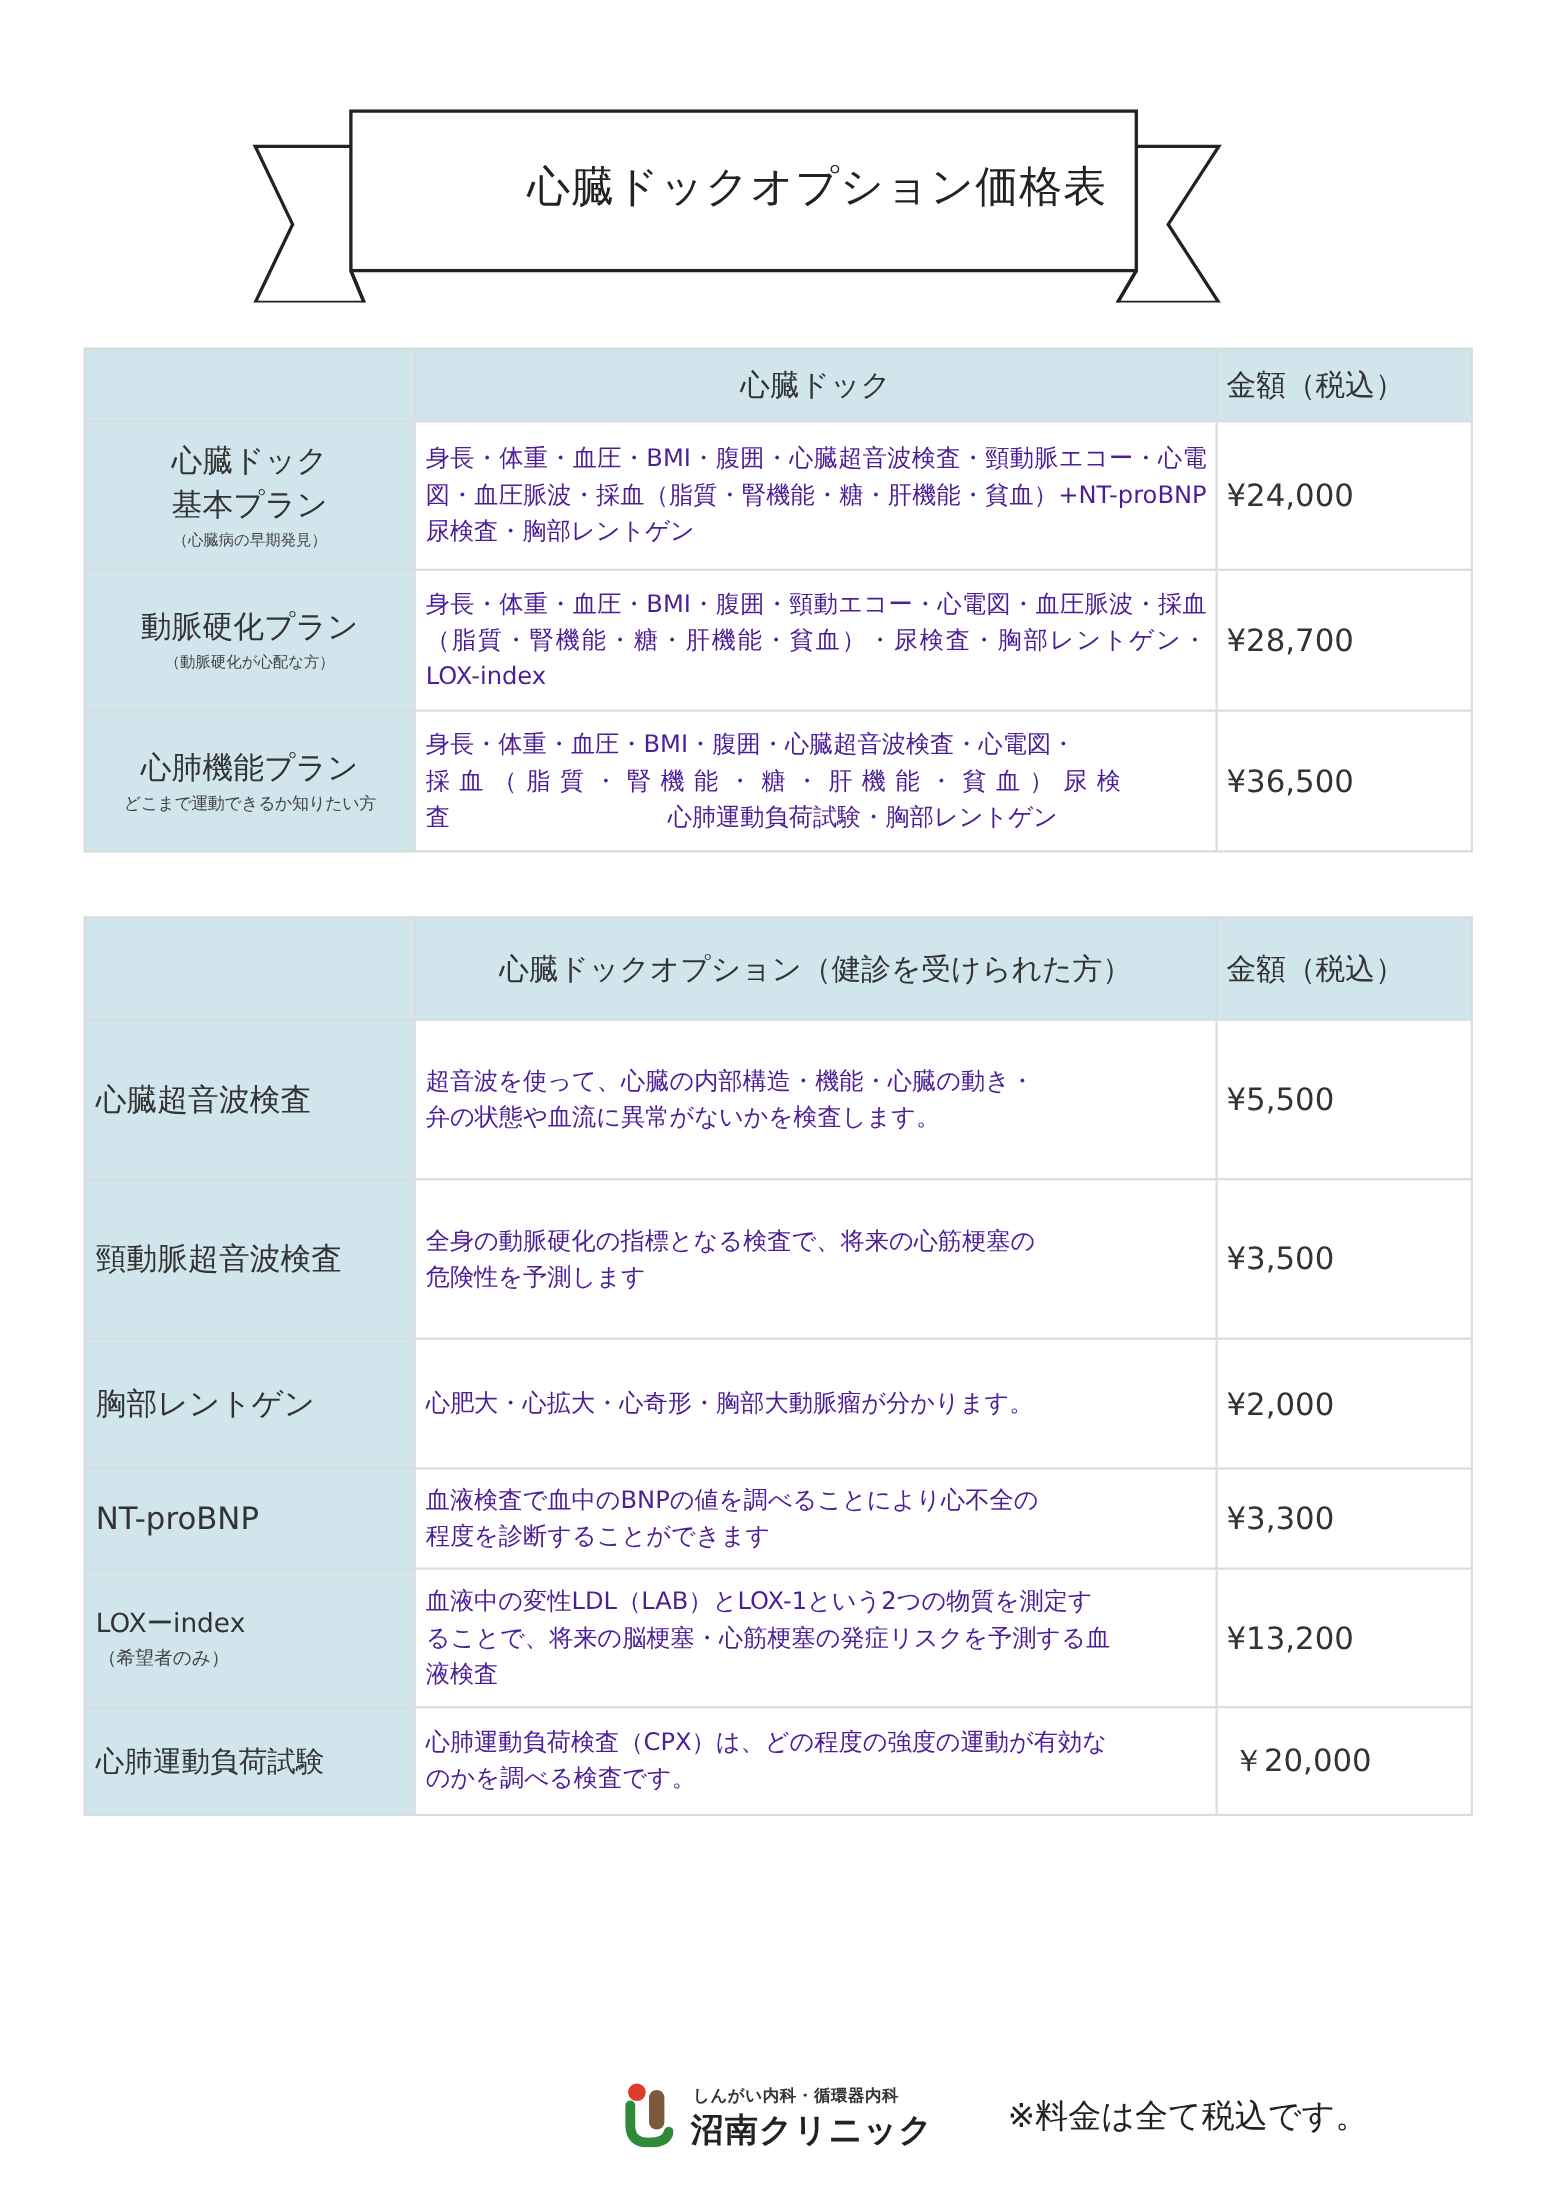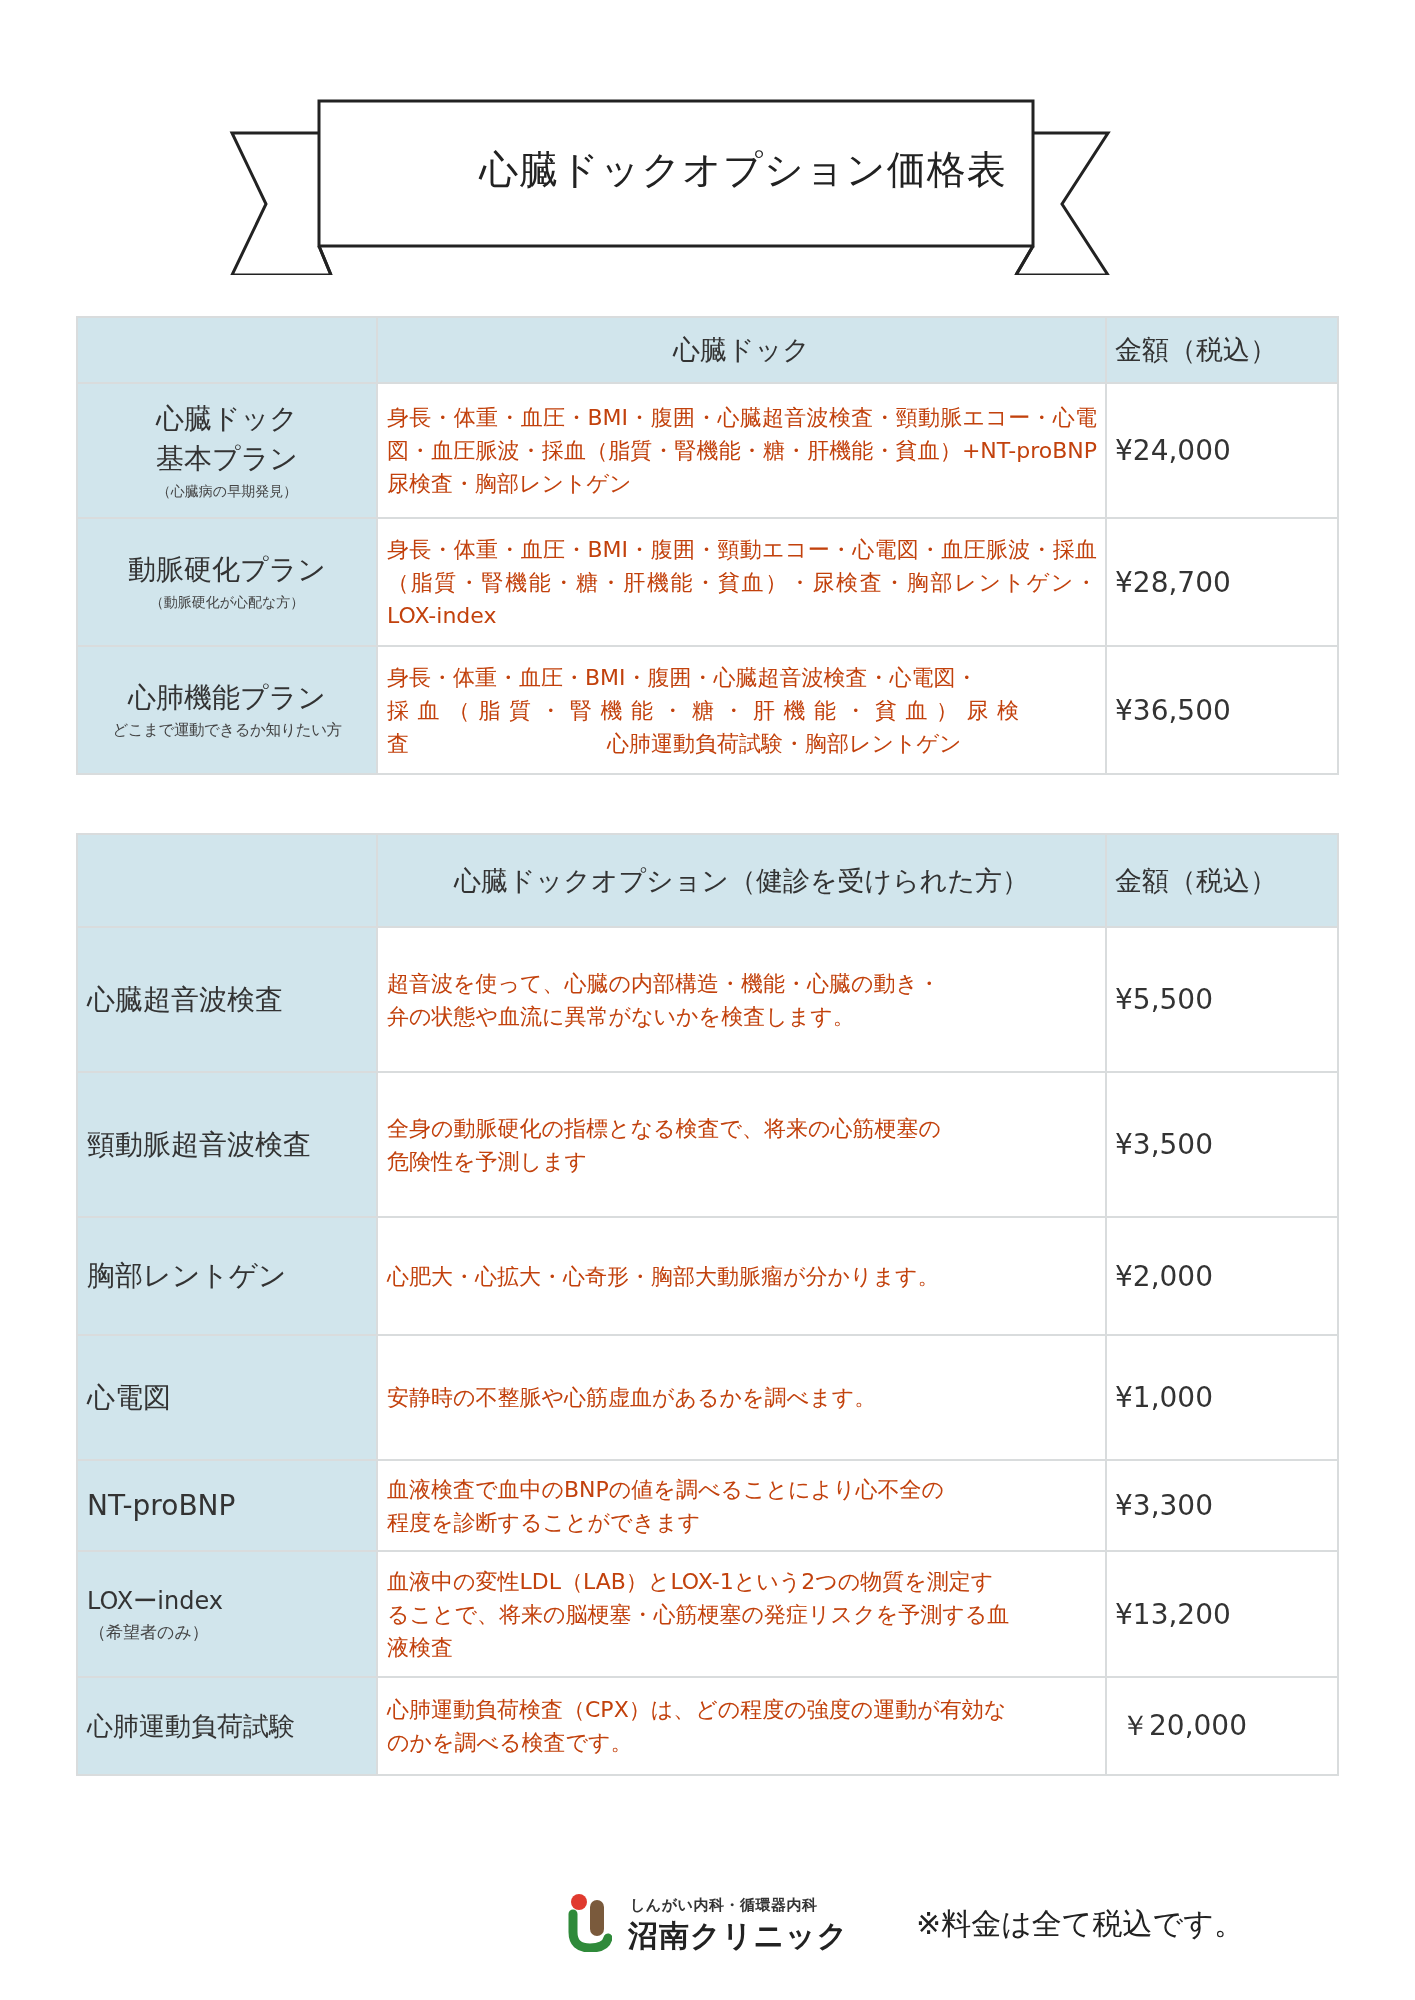--- a/index.html
+++ b/index.html
@@ -9,21 +9,21 @@
   .banner { position: absolute; left: 226px; top: 95px; width: 892px; height: 180px; }
   .banner svg { position: absolute; left: 0; top: 0; }
   .banner-title { position: absolute; left: 167px; top: 0; width: 700px; height: 150px;
     display: flex; align-items: center; justify-content: center;
     font-size: 39px; letter-spacing: 1px; color: #222; }
 
   table.price { position: absolute; left: 76px; width: 1261px; border-collapse: collapse; table-layout: fixed; }
   table.price td, table.price th { border: 2px solid #d9dcdd; font-weight: normal; vertical-align: middle; }
   .hdr { background: #d1e5ec; }
   .label-col { background: #d1e5ec; }
-  .desc { background: #fff; padding: 0 8px 0 9px; font-size: 22px; line-height: 33px; color: #c2410c; }
+  .desc { background: #fff; padding: 0 8px 0 9px; font-size: 22px; line-height: 33px; color: #4c1d95; }
   .amt { background: #fff; padding-left: 8px; font-size: 28px; color: #333; }
   .hdr-text { font-size: 27px; color: #333; }
   .hdr-center { text-align: center; }
   .hdr-left { text-align: left; padding-left: 8px; }
 
   .plan-name { text-align: center; font-size: 28px; line-height: 40px; color: #333; }
   .plan-sub { display: block; text-align: center; font-size: 14px; line-height: 24px; color: #444; }
   .plan-sub.small { font-size: 15.5px; letter-spacing: -0.5px; }
 
   .opt-name { padding-left: 9px; font-size: 28px; color: #333; }
@@ -134,27 +134,20 @@
   </tr>
 
   <tr style="height:118px;">
     <td class="label-col opt-name">胸部レントゲン</td>
     <td class="desc">
       <span style="display:block">心肥大・心拡大・心奇形・胸部大動脈瘤が分かります。</span>
     </td>
     <td class="amt">¥2,000</td>
   </tr>
 
-  <tr style="height:125px;">
-    <td class="label-col opt-name">心電図</td>
-    <td class="desc">
-      <span style="display:block">安静時の不整脈や心筋虚血があるかを調べます。</span>
-    </td>
-    <td class="amt">¥1,000</td>
-  </tr>
 
 
   <tr style="height:91px;">
     <td class="label-col opt-name">NT-proBNP</td>
     <td class="desc">
       <span style="display:block">血液検査で血中のBNPの値を調べることにより心不全の</span>
       <span style="display:block">程度を診断することができます</span>
     </td>
     <td class="amt">¥3,300</td>
   </tr>

